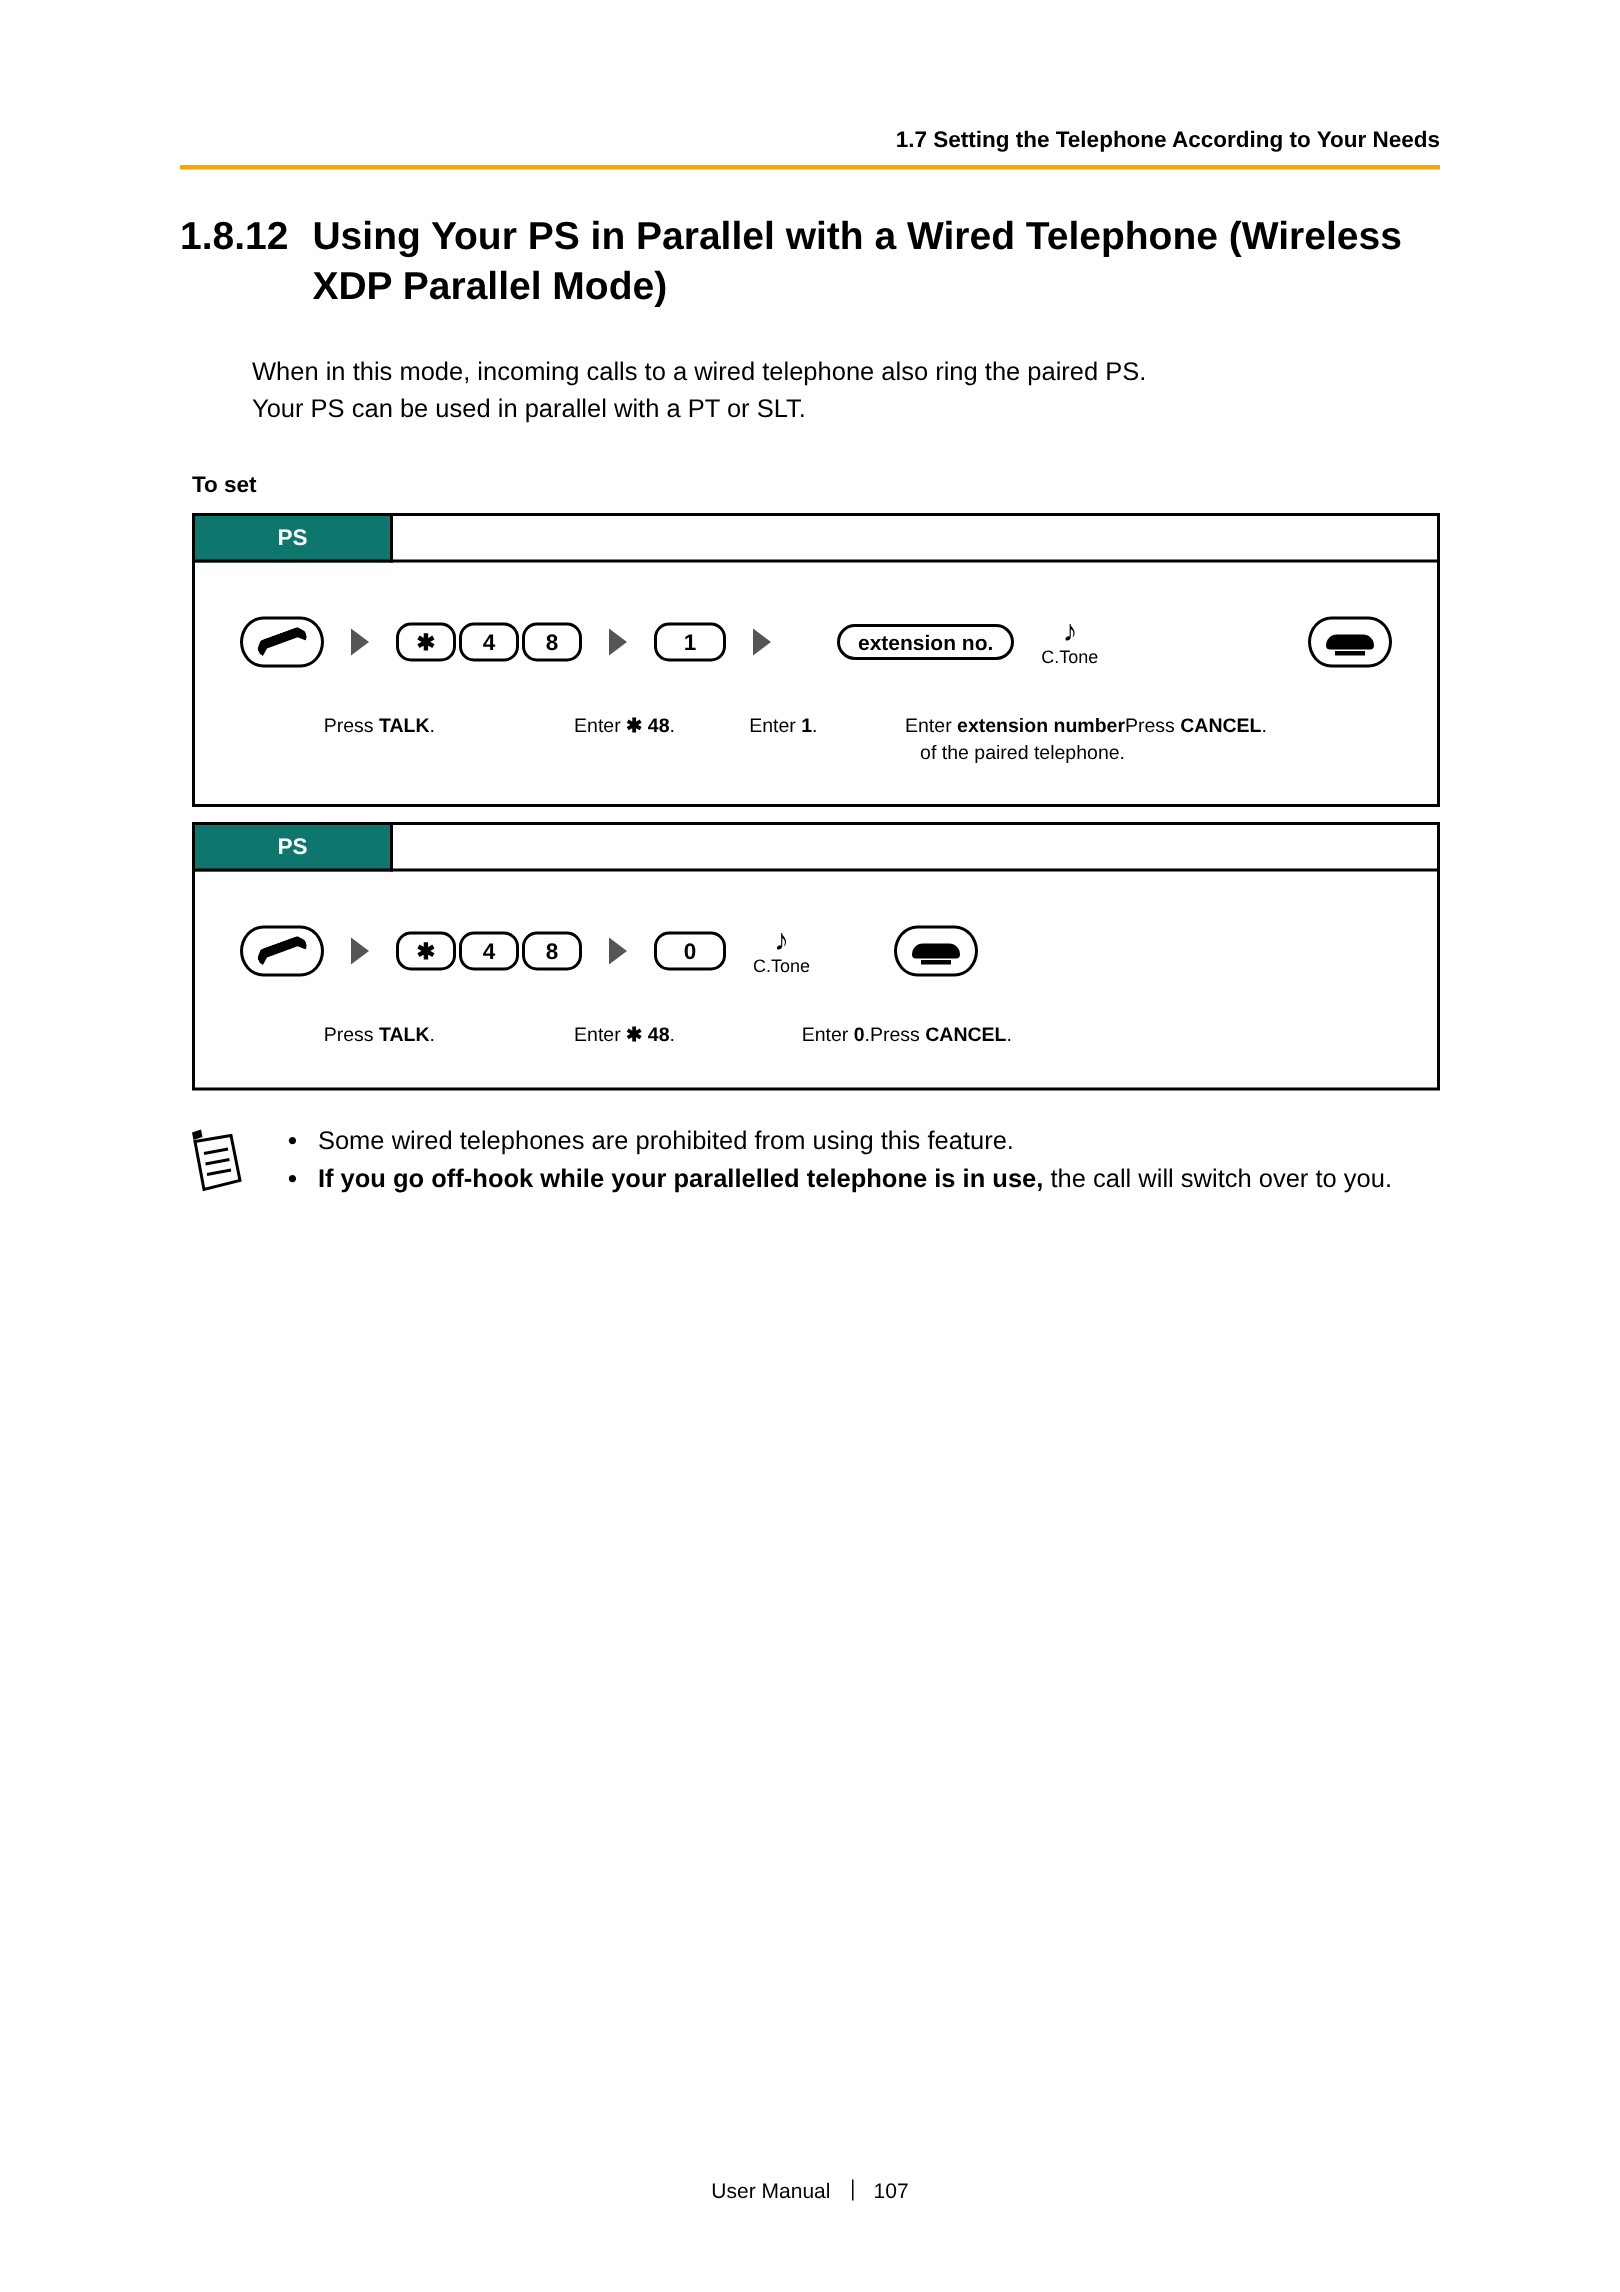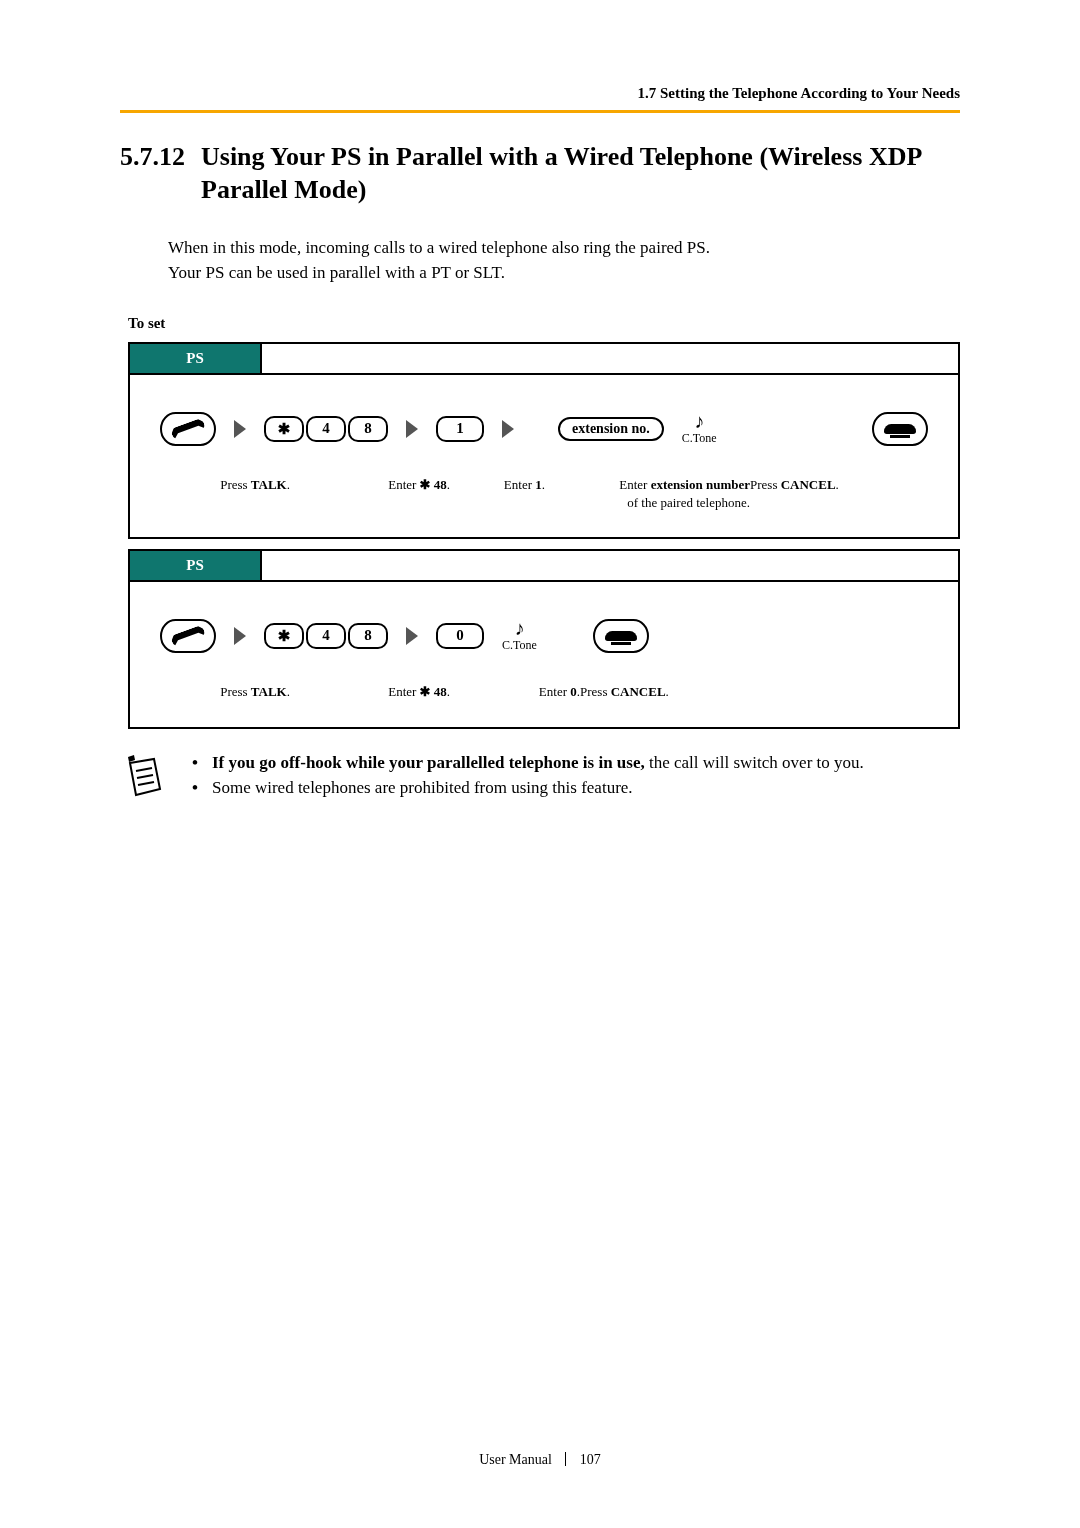--- a/index.html
+++ b/index.html
@@ -12,21 +12,20 @@
     height: 1528px;
     position: relative;
     box-sizing: border-box;
   }
   .page {
     padding: 85px 120px 60px 120px;
     box-sizing: border-box;
     height: 100%;
     display: flex;
     flex-direction: column;
-    font-family: Liberation Serif, serif;
   }
   .running-head {
     text-align: right;
     font-weight: bold;
     font-size: 15px;
     padding-bottom: 8px;
     border-bottom: 3px solid #f7a600;
   }
   .section-title {
     display: flex;
@@ -203,21 +202,21 @@
   }
 </style>
 </head>
 <body>
 
 <div class="page">
 
   <div class="running-head">1.7 Setting the Telephone According to Your Needs</div>
 
   <div class="section-title">
-    <span class="num">5.7.12</span>
+    <span class="num">1.8.12</span>
     <span>Using Your PS in Parallel with a Wired Telephone (Wireless XDP Parallel Mode)</span>
   </div>
 
   <div class="intro">
     <div>When in this mode, incoming calls to a wired telephone also ring the paired PS.</div>
     <div>Your PS can be used in parallel with a PT or SLT.</div>
   </div>
 
   <div class="subhead">To set</div>
   <div class="proc-box">
@@ -316,24 +315,24 @@
       <svg viewBox="0 0 48 48" width="48" height="48">
         <path d="M10 12 L34 8 L40 38 L16 44 Z" fill="#fff" stroke="#000" stroke-width="2"></path>
         <line x1="16" y1="20" x2="32" y2="17" stroke="#000" stroke-width="2"></line>
         <line x1="17" y1="27" x2="33" y2="24" stroke="#000" stroke-width="2"></line>
         <line x1="18" y1="34" x2="34" y2="31" stroke="#000" stroke-width="2"></line>
         <path d="M8 6 L14 4 L15 9 L9 11 Z" fill="#000"></path>
       </svg>
     </div>
     <ul class="notes-list">
       <li>
-          <span><b>If you go off-hook while your parallelled telephone is in use,</b><span> the call will switch over to you.</span></span>
+          <span>Some wired telephones are prohibited from using this feature.</span>
         </li>
       <li>
-          <span>Some wired telephones are prohibited from using this feature.</span>
+          <span><b>If you go off-hook while your parallelled telephone is in use,</b><span> the call will switch over to you.</span></span>
         </li>
     </ul>
   </div>
 
   <div class="footer">
     <span>User Manual</span>
     <span class="sep"></span>
     <span>107</span>
   </div>
 

